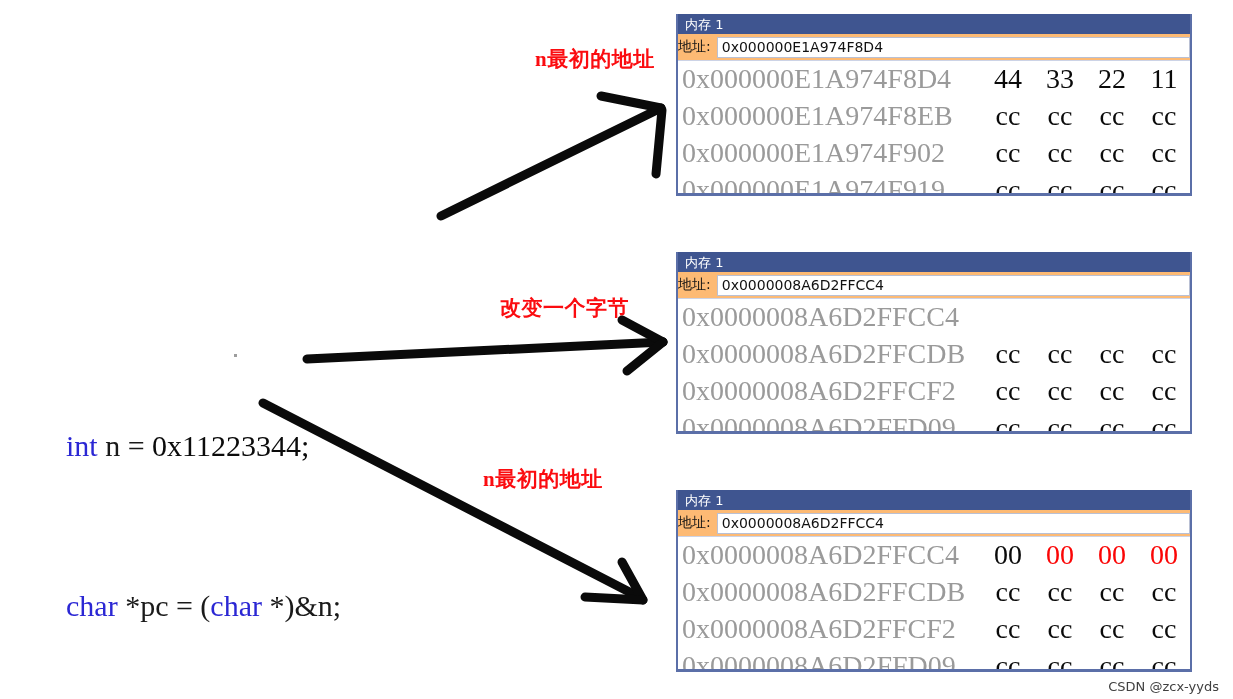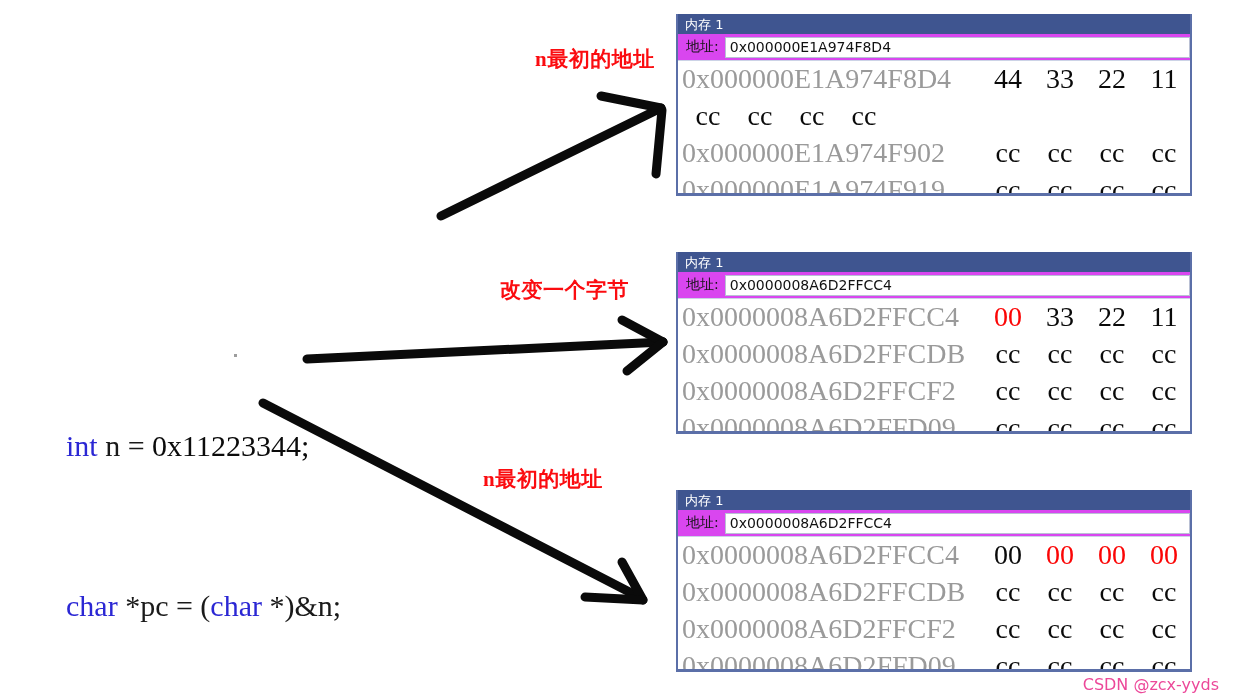--- a/index.html
+++ b/index.html
@@ -38,21 +38,21 @@
   .annot {
     position: absolute;
     color: #fb0c10;
     font-weight: bold;
     font-size: 21px;
     letter-spacing: 0.5px;
     white-space: nowrap;
     font-family: Liberation Serif, serif;
   }
   #annot-0 { left: 535px; top: 45px; }
-  #annot-1 { left: 500px; top: 276px; }
+  #annot-1 { left: 500px; top: 294px; }
   #annot-2 { left: 483px; top: 465px; }
 
   
   #arrow-layer {
     position: absolute;
     left: 0; top: 0;
     width: 1233px; height: 699px;
     pointer-events: none;
   }
 
@@ -76,24 +76,23 @@
     background: #3f5590;
     color: #ffffff;
     font-size: 13px;
     line-height: 22px;
     padding-left: 7px;
     font-family: "DejaVu Sans", sans-serif;
     box-sizing: border-box;
   }
   .mem-addrbar {
     height: 27px;
-    background: #d946ef;
+    background: #fdba74;
     display: flex;
     align-items: center;
-    padding-left: 8px;
     box-sizing: border-box;
     border-bottom: 1px solid #ccd3e6;
   }
   .mem-addrbar .lbl {
     font-size: 14px;
     color: #141414;
     font-family: "DejaVu Sans", sans-serif;
     margin-right: 6px;
     white-space: nowrap;
   }
@@ -138,22 +137,22 @@
     display: inline-block;
     width: 52px;
     text-align: center;
   }
   .mem-row .bytes .red { color: #fb0505; }
 
   
   #watermark {
     position: absolute;
     right: 14px; bottom: 5px;
-    color: #ec4899;
-    font-size: 16px;
+    color: #404040;
+    font-size: 13px;
     font-family: "DejaVu Sans", sans-serif;
   }
 
   .dot-artifact {
     position: absolute;
     left: 234px; top: 168px;
     width: 3px; height: 3px;
     background: #9d9d9d;
   }
 </style>
@@ -210,20 +209,21 @@
   <div class="mem-addrbar">
     <span class="lbl">地址:</span>
     <span class="field">0x000000E1A974F8D4</span>
   </div>
   <div class="mem-body">
     <div class="mem-row">
       <span class="addr">0x000000E1A974F8D4</span>
       <span class="bytes"><span class="b">44</span><span class="b">33</span><span class="b">22</span><span class="b">11</span></span>
     </div>
     <div class="mem-row">
+      <span class="addr">0x000000E1A974F8EB</span>
       <span class="bytes"><span class="b">cc</span><span class="b">cc</span><span class="b">cc</span><span class="b">cc</span></span>
     </div>
     <div class="mem-row">
       <span class="addr">0x000000E1A974F902</span>
       <span class="bytes"><span class="b">cc</span><span class="b">cc</span><span class="b">cc</span><span class="b">cc</span></span>
     </div>
     <div class="mem-row">
       <span class="addr">0x000000E1A974F919</span>
       <span class="bytes"><span class="b">cc</span><span class="b">cc</span><span class="b">cc</span><span class="b">cc</span></span>
     </div>
@@ -232,21 +232,20 @@
 
 <div class="mem-window" id="mem-1">
   <div class="mem-title">内存 1</div>
   <div class="mem-addrbar">
     <span class="lbl">地址:</span>
     <span class="field">0x0000008A6D2FFCC4</span>
   </div>
   <div class="mem-body">
     <div class="mem-row">
       <span class="addr">0x0000008A6D2FFCC4</span>
-      <span class="bytes"><span class="b red">00</span><span class="b">33</span><span class="b">22</span><span class="b">11</span></span>
     </div>
     <div class="mem-row">
       <span class="addr">0x0000008A6D2FFCDB</span>
       <span class="bytes"><span class="b">cc</span><span class="b">cc</span><span class="b">cc</span><span class="b">cc</span></span>
     </div>
     <div class="mem-row">
       <span class="addr">0x0000008A6D2FFCF2</span>
       <span class="bytes"><span class="b">cc</span><span class="b">cc</span><span class="b">cc</span><span class="b">cc</span></span>
     </div>
     <div class="mem-row">

